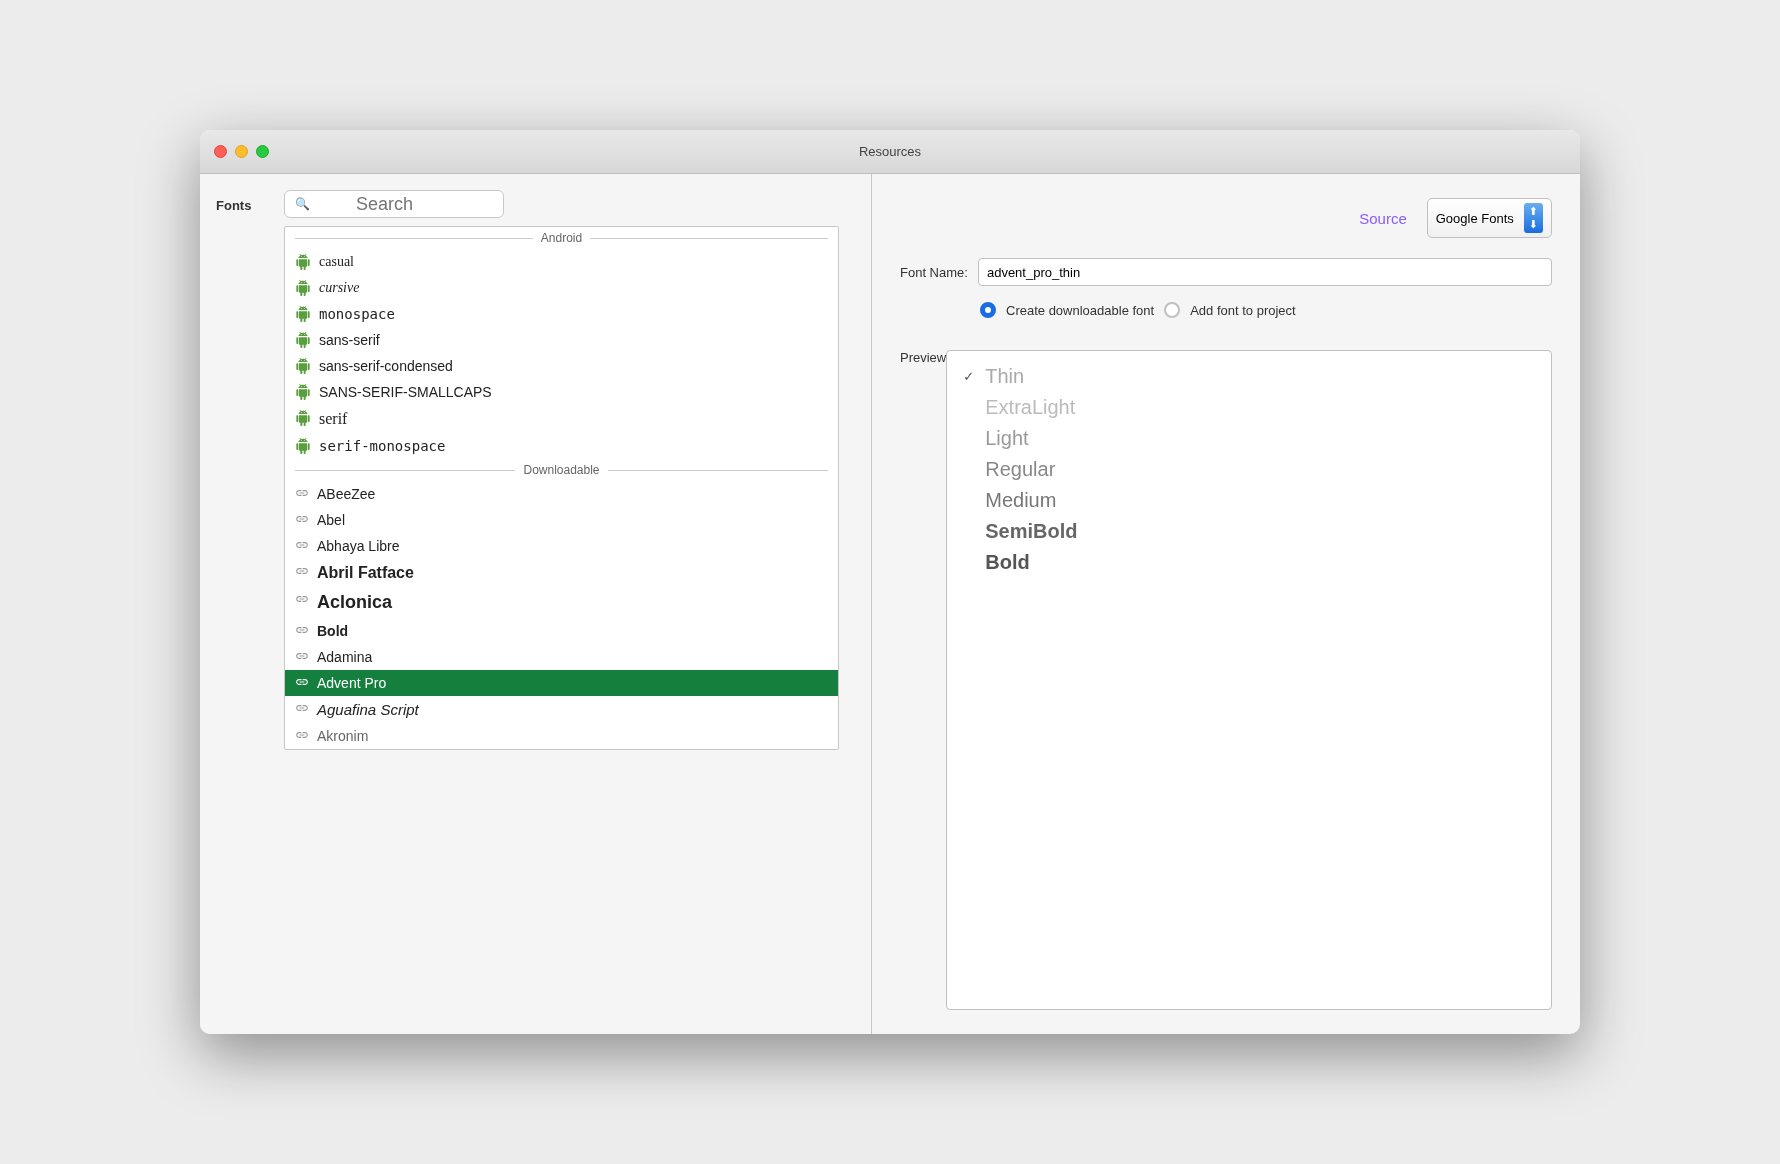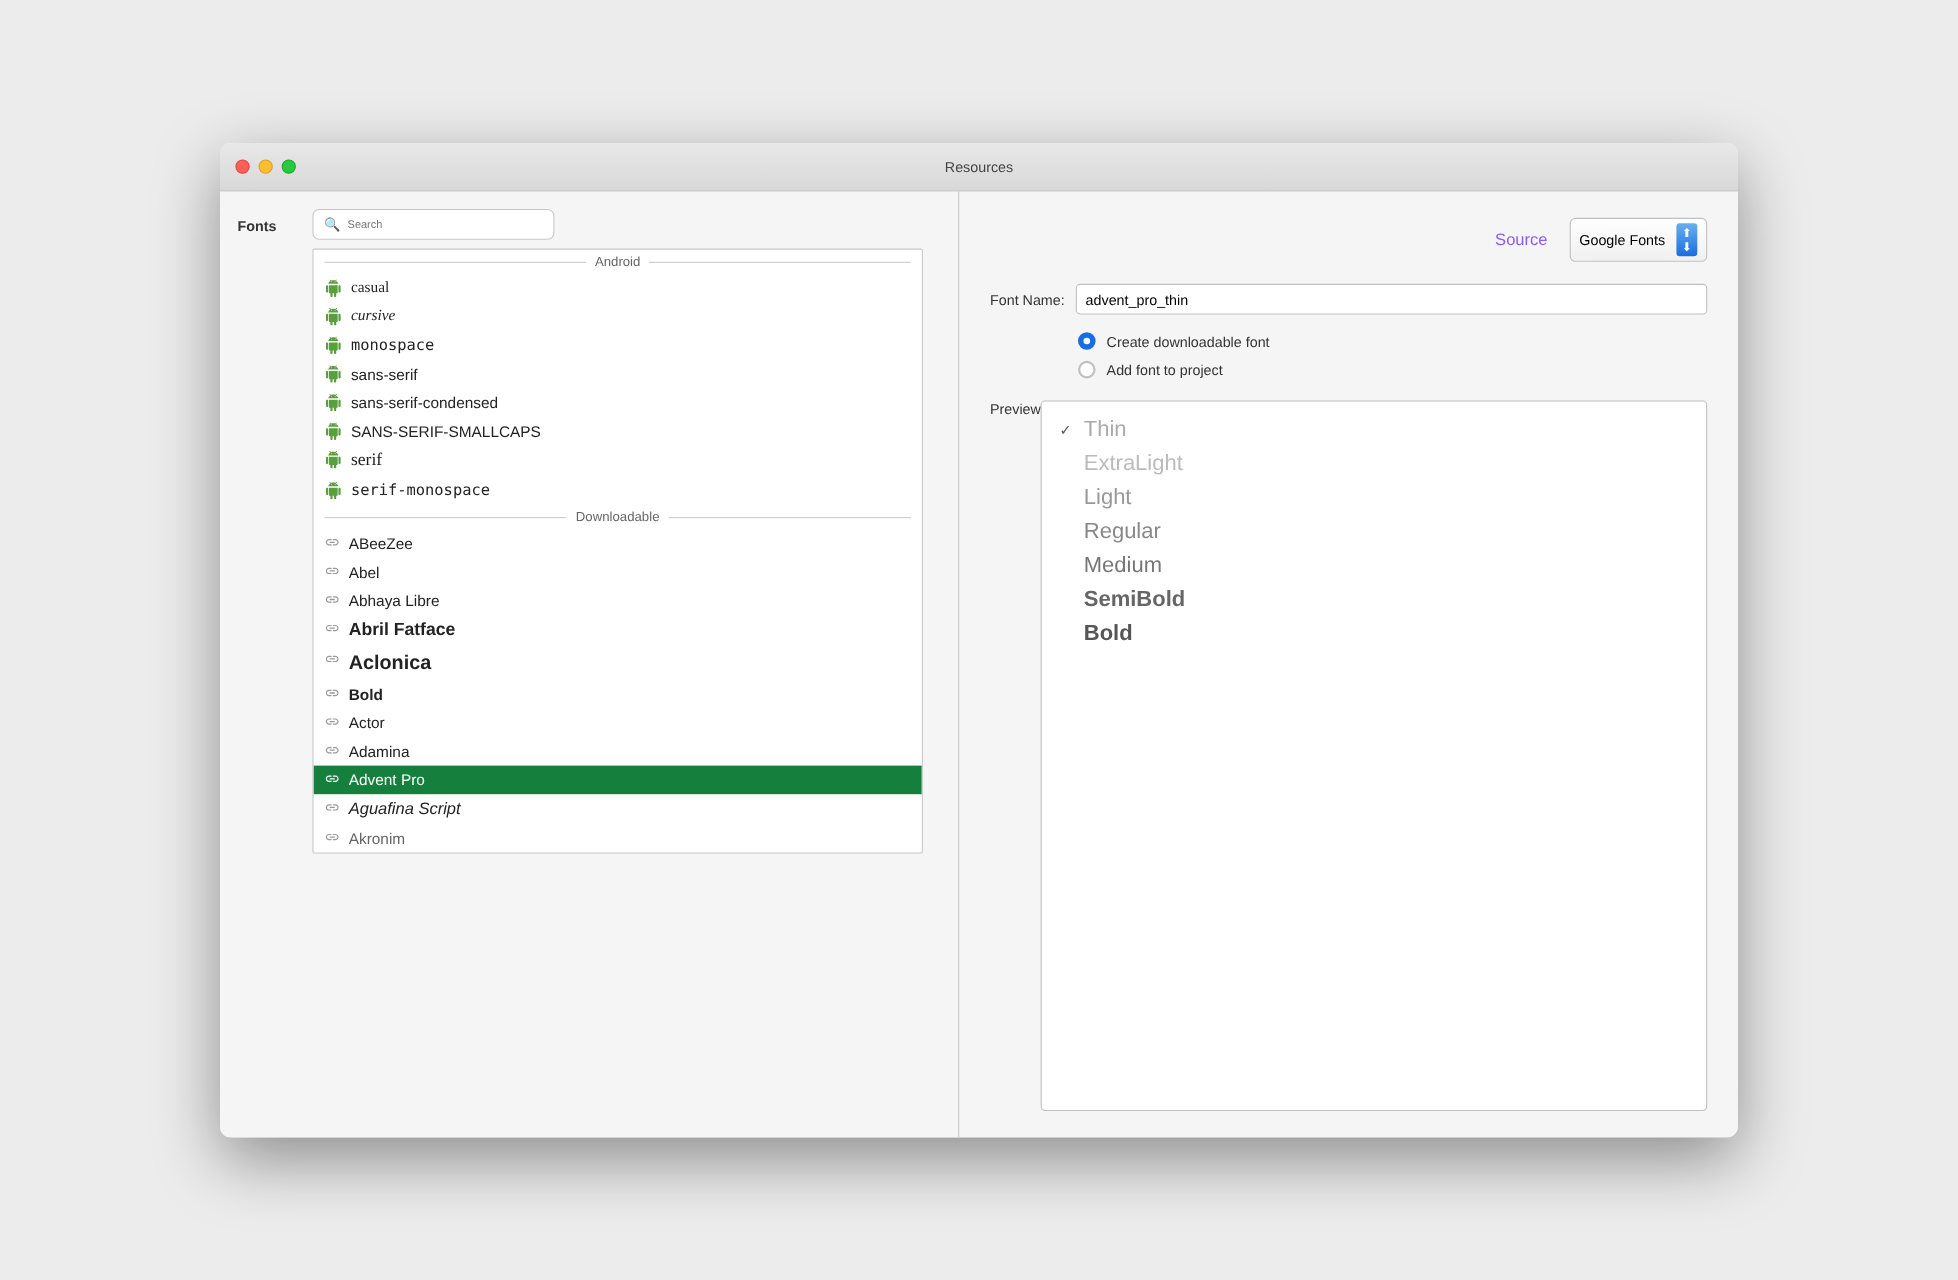--- a/index.html
+++ b/index.html
@@ -75,23 +75,24 @@
       margin-left: 16px;
     }
     .search-icon {
       color: #999;
       font-size: 12px;
     }
     .search-input {
       border: none;
       background: transparent;
       outline: none;
-      font-size: 10px;
+      font-size: 18px;
       color: #1d4ed8;
       width: 100%;
+      margin-left: 40px;
     }
     .fonts-label {
       font-size: 13px;
       font-weight: 600;
       color: #333;
       padding: 4px 16px 6px 16px;
     }
     .font-list-container {
       flex: 1;
       overflow-y: auto;
@@ -187,23 +188,23 @@
       height: 28px;
       border: 1px solid #c0c0c0;
       border-radius: 4px;
       padding: 0 8px;
       font-size: 13px;
       background: #fff;
       outline: none;
     }
     .radio-group {
       margin-left: 80px;
-      margin-bottom: 20px;
-      display: flex;
-      flex-direction: column;
+      margin-bottom: 32px;
+      display: flex;
+      flex-direction: row;
       gap: 10px;
     }
     .radio-row {
       display: flex;
       align-items: center;
       gap: 10px;
       font-size: 13px;
       color: #333;
     }
     .radio-btn {
@@ -412,26 +413,20 @@
               <svg class="link-icon-svg" viewBox="0 0 24 24" fill="#999">
                 <path d="M3.9 12c0-1.71 1.39-3.1 3.1-3.1h4V7H7c-2.76 0-5 2.24-5 5s2.24 5 5 5h4v-1.9H7c-1.71 0-3.1-1.39-3.1-3.1zM8 13h8v-2H8v2zm9-6h-4v1.9h4c1.71 0 3.1 1.39 3.1 3.1s-1.39 3.1-3.1 3.1h-4V17h4c2.76 0 5-2.24 5-5s-2.24-5-5-5z"></path>
               </svg>
               <span style="font-size:18px;font-weight:bold;">Aclonica</span>
             </div>
             <div class="font-item">
               <svg class="link-icon-svg" viewBox="0 0 24 24" fill="#999">
                 <path d="M3.9 12c0-1.71 1.39-3.1 3.1-3.1h4V7H7c-2.76 0-5 2.24-5 5s2.24 5 5 5h4v-1.9H7c-1.71 0-3.1-1.39-3.1-3.1zM8 13h8v-2H8v2zm9-6h-4v1.9h4c1.71 0 3.1 1.39 3.1 3.1s-1.39 3.1-3.1 3.1h-4V17h4c2.76 0 5-2.24 5-5s-2.24-5-5-5z"></path>
               </svg>
               <span style="font-weight:bold;">Bold</span>
-            </div>
-            <div class="font-item">
-              <svg class="link-icon-svg" viewBox="0 0 24 24" fill="#999">
-                <path d="M3.9 12c0-1.71 1.39-3.1 3.1-3.1h4V7H7c-2.76 0-5 2.24-5 5s2.24 5 5 5h4v-1.9H7c-1.71 0-3.1-1.39-3.1-3.1zM8 13h8v-2H8v2zm9-6h-4v1.9h4c1.71 0 3.1 1.39 3.1 3.1s-1.39 3.1-3.1 3.1h-4V17h4c2.76 0 5-2.24 5-5s-2.24-5-5-5z"></path>
-              </svg>
-              <span>Actor</span>
             </div>
             <div class="font-item">
               <svg class="link-icon-svg" viewBox="0 0 24 24" fill="#999">
                 <path d="M3.9 12c0-1.71 1.39-3.1 3.1-3.1h4V7H7c-2.76 0-5 2.24-5 5s2.24 5 5 5h4v-1.9H7c-1.71 0-3.1-1.39-3.1-3.1zM8 13h8v-2H8v2zm9-6h-4v1.9h4c1.71 0 3.1 1.39 3.1 3.1s-1.39 3.1-3.1 3.1h-4V17h4c2.76 0 5-2.24 5-5s-2.24-5-5-5z"></path>
               </svg>
               <span>Adamina</span>
             </div>
 
             <div class="font-item selected">
               <svg class="link-icon-svg" viewBox="0 0 24 24" fill="#fff">

